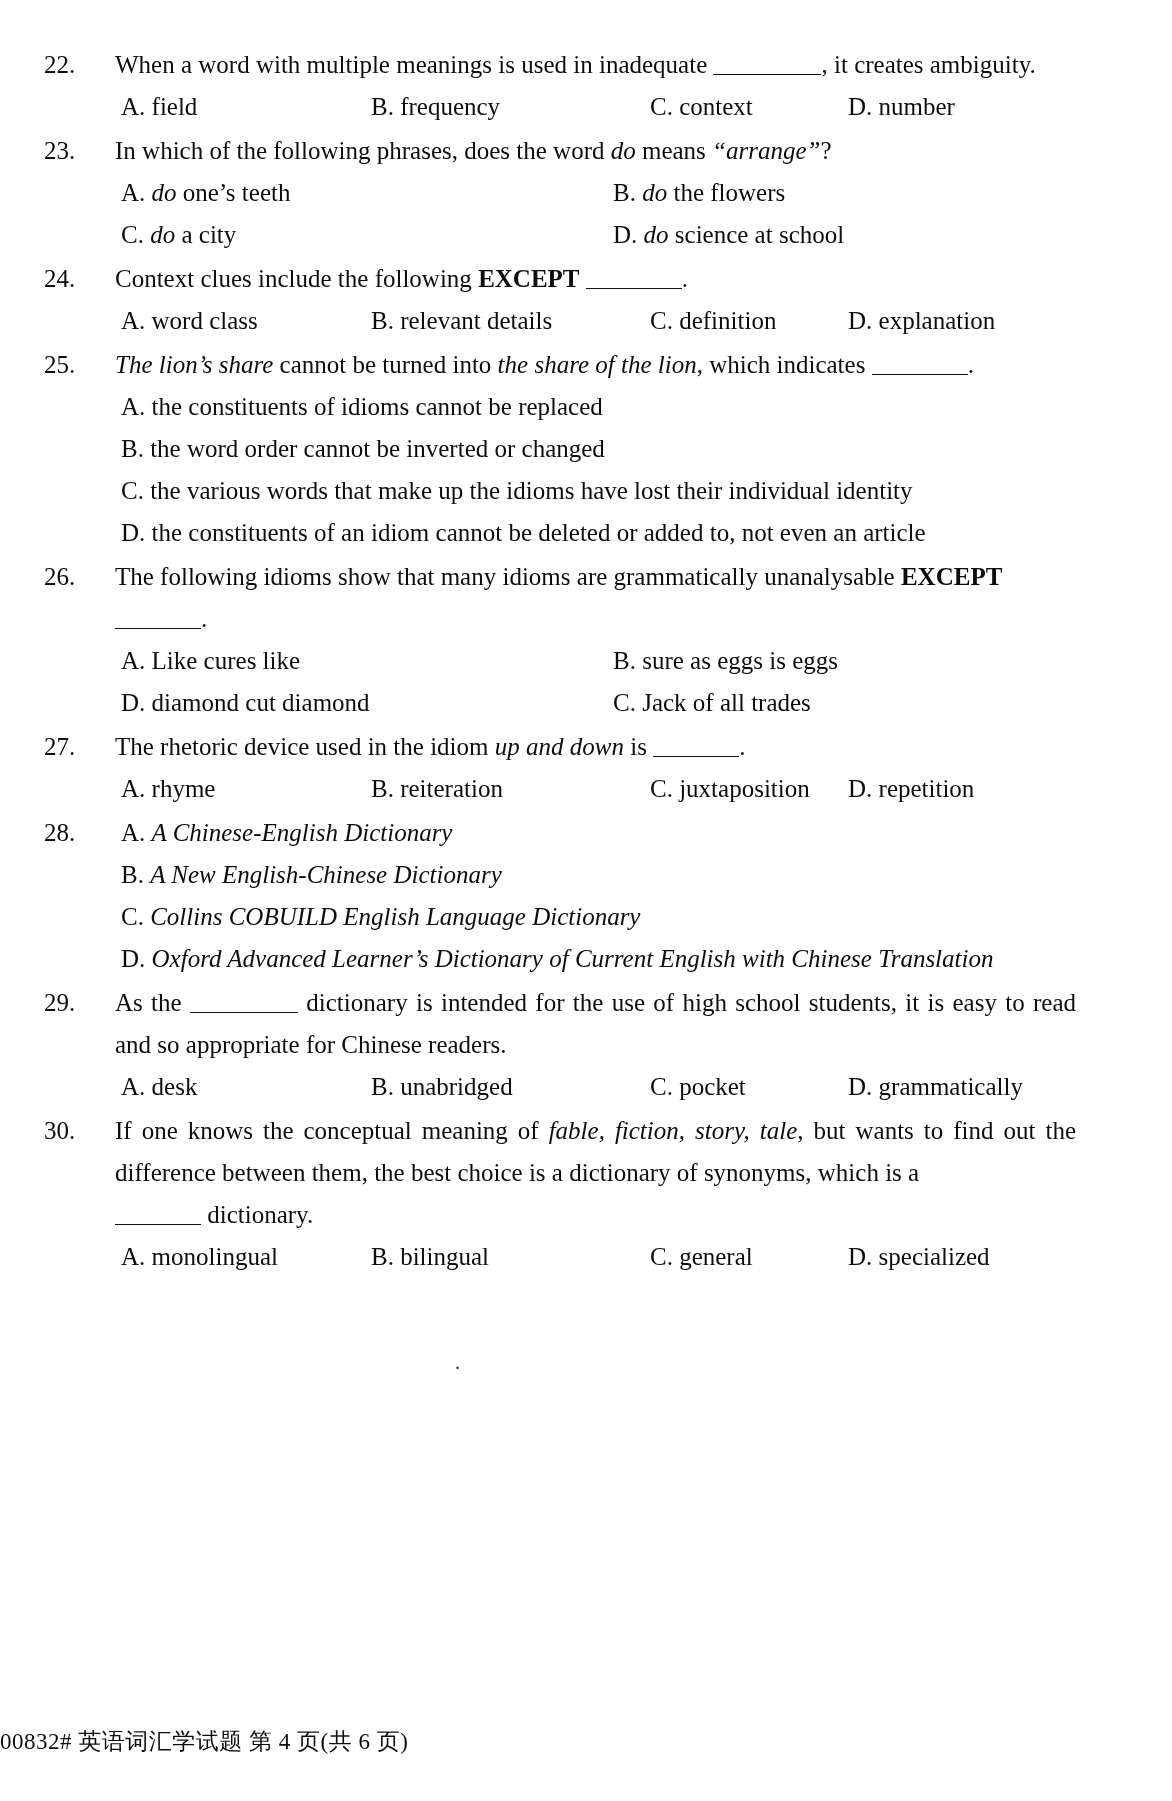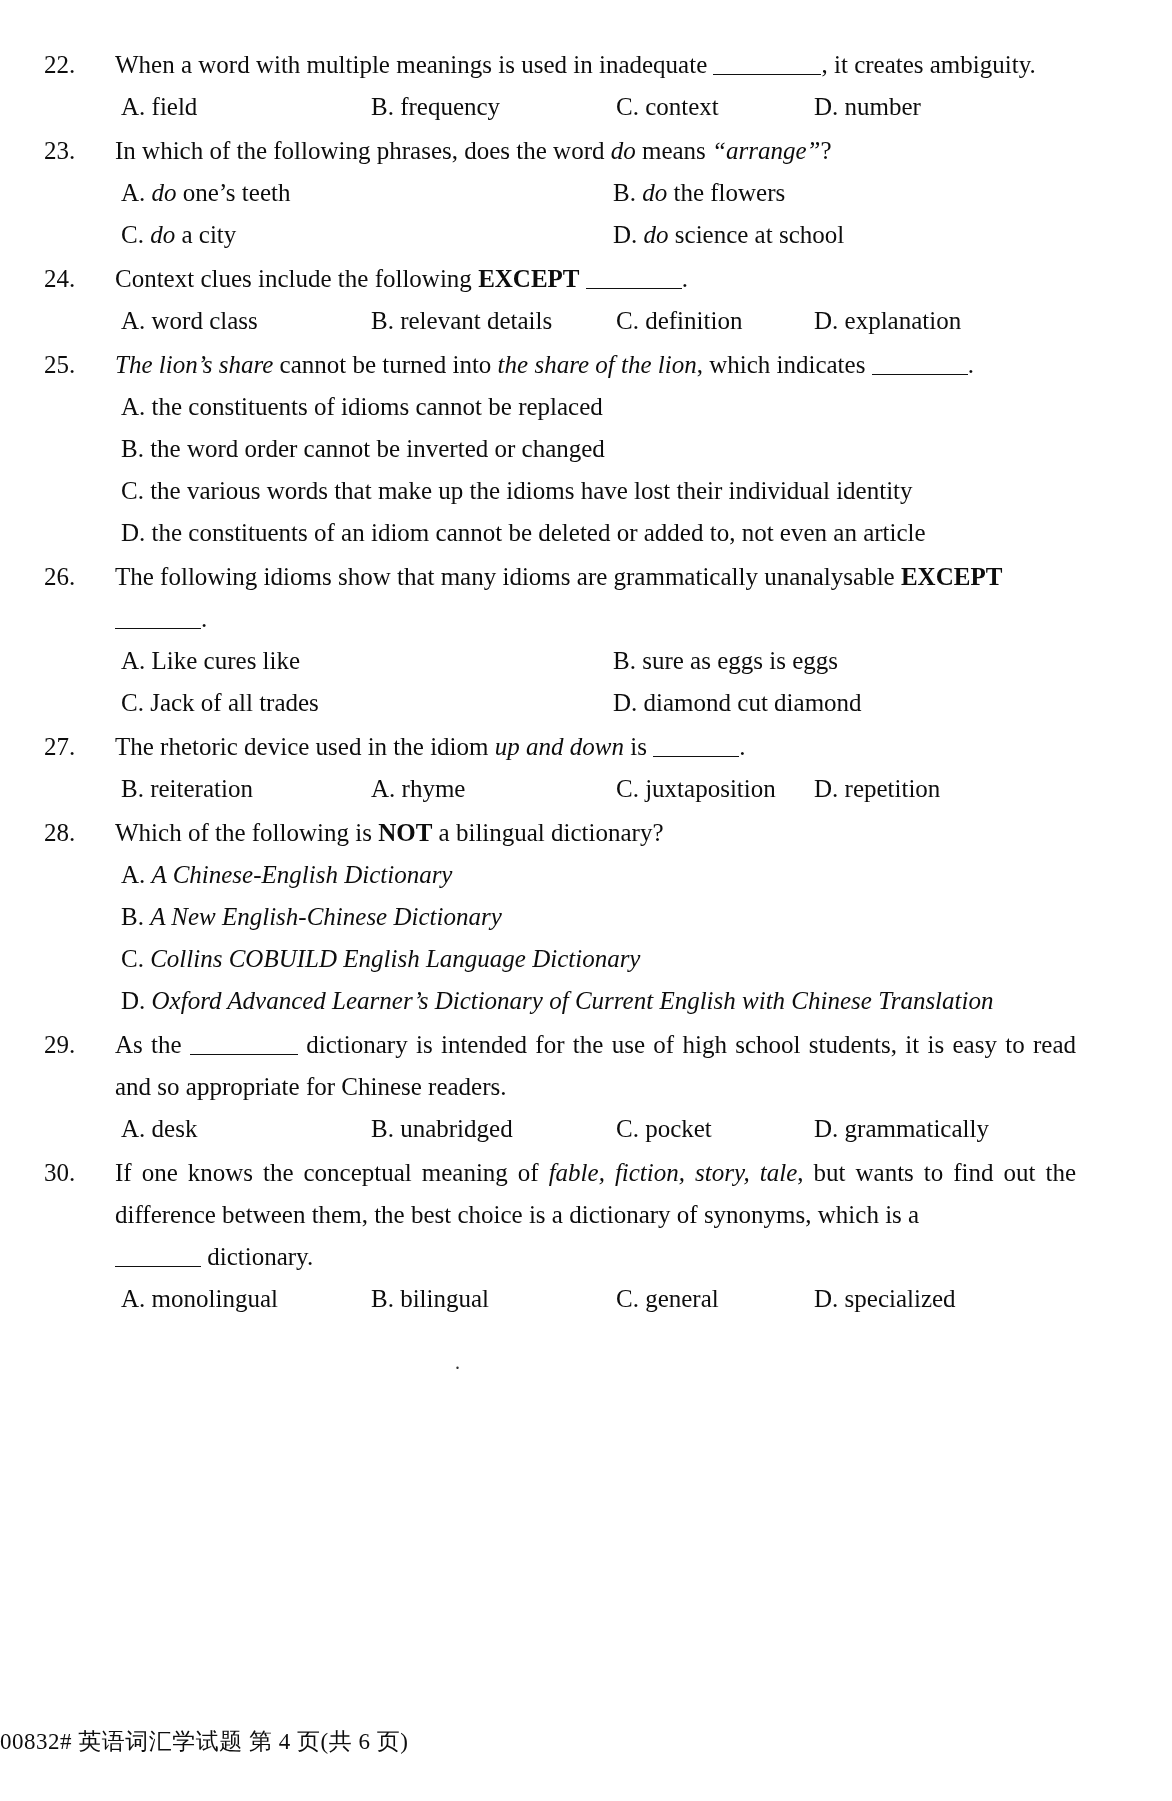--- a/index.html
+++ b/index.html
@@ -64,21 +64,21 @@
     font-weight: bold;
   }
   .opts-row {
     display: flex;
     font-size: 25px;
     line-height: 42px;
     margin-left: 6px;
   }
   .opts-row.four > div:nth-child(1) { width: 250px; }
   .opts-row.four > div:nth-child(2) { width: 245px; }
-  .opts-row.four > div:nth-child(3) { width: 198px; }
+  .opts-row.four > div:nth-child(3) { width: 198px; margin-left: 34px; }
   .opts-row.four > div:nth-child(4) { width: auto; }
   .opts-row.two > div:nth-child(1) { width: 492px; }
   .opts-row.two > div:nth-child(2) { width: auto; }
   .opt-line {
     font-size: 25px;
     line-height: 42px;
     margin-left: 6px;
   }
   .footer {
     position: absolute;
@@ -173,47 +173,44 @@
         <span>The following idioms show that many idioms are grammatically unanalysable </span><b>EXCEPT</b>
       </div>
       <div class="stem nojust">
         <span class="blank b-sm"></span><span>.</span>
       </div>
       <div class="opts-row two">
         <div>A. Like cures like</div>
         <div>B. sure as eggs is eggs</div>
       </div>
       <div class="opts-row two">
+        <div>D. diamond cut diamond</div>
         <div>C. Jack of all trades</div>
-        <div>D. diamond cut diamond</div>
       </div>
     </div>
   </div>
 
   <div class="q">
     <div class="q-num">27.</div>
     <div class="q-body">
       <div class="stem nojust">
         <span>The rhetoric device used in the idiom </span><em>up and down</em><span> is </span><span class="blank b-sm"></span><span>.</span>
       </div>
       <div class="opts-row four">
+        <div>A. rhyme</div>
         <div>B. reiteration</div>
-        <div>A. rhyme</div>
         <div>C. juxtaposition</div>
         <div>D. repetition</div>
       </div>
     </div>
   </div>
 
   <div class="q">
     <div class="q-num">28.</div>
     <div class="q-body">
-      <div class="stem nojust">
-        <span>Which of the following is </span><b>NOT</b><span> a bilingual dictionary?</span>
-      </div>
       <div class="opt-line"><span>A. </span><em>A Chinese-English Dictionary</em></div>
       <div class="opt-line"><span>B. </span><em>A New English-Chinese Dictionary</em></div>
       <div class="opt-line"><span>C. </span><em>Collins COBUILD English Language Dictionary</em></div>
       <div class="opt-line"><span>D. </span><em>Oxford Advanced Learner’s Dictionary of Current English with Chinese Translation</em></div>
     </div>
   </div>
 
   <div class="q">
     <div class="q-num">29.</div>
     <div class="q-body">

